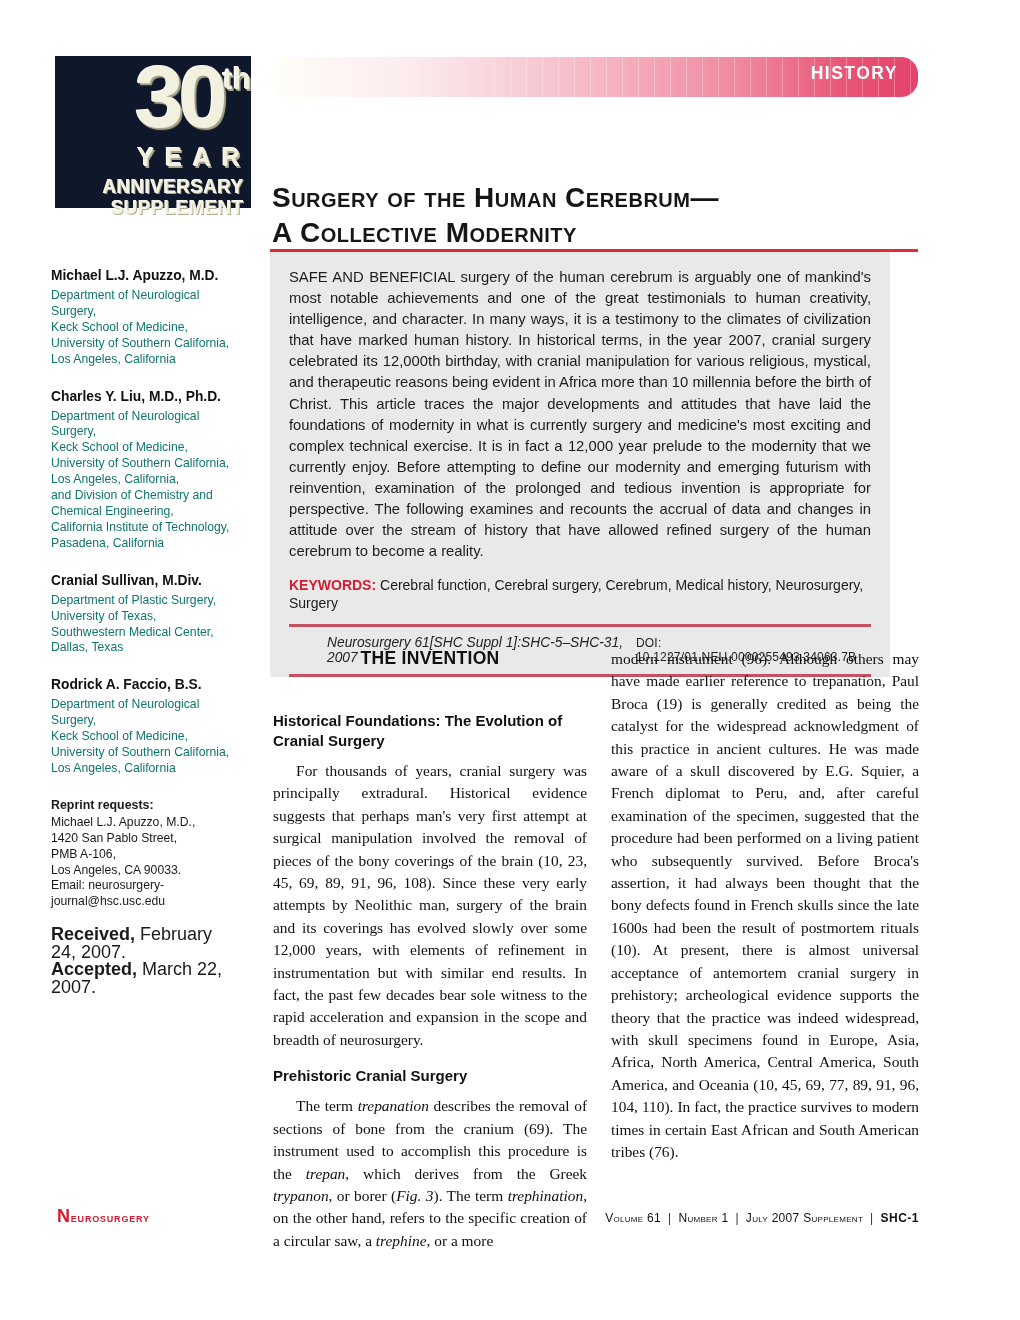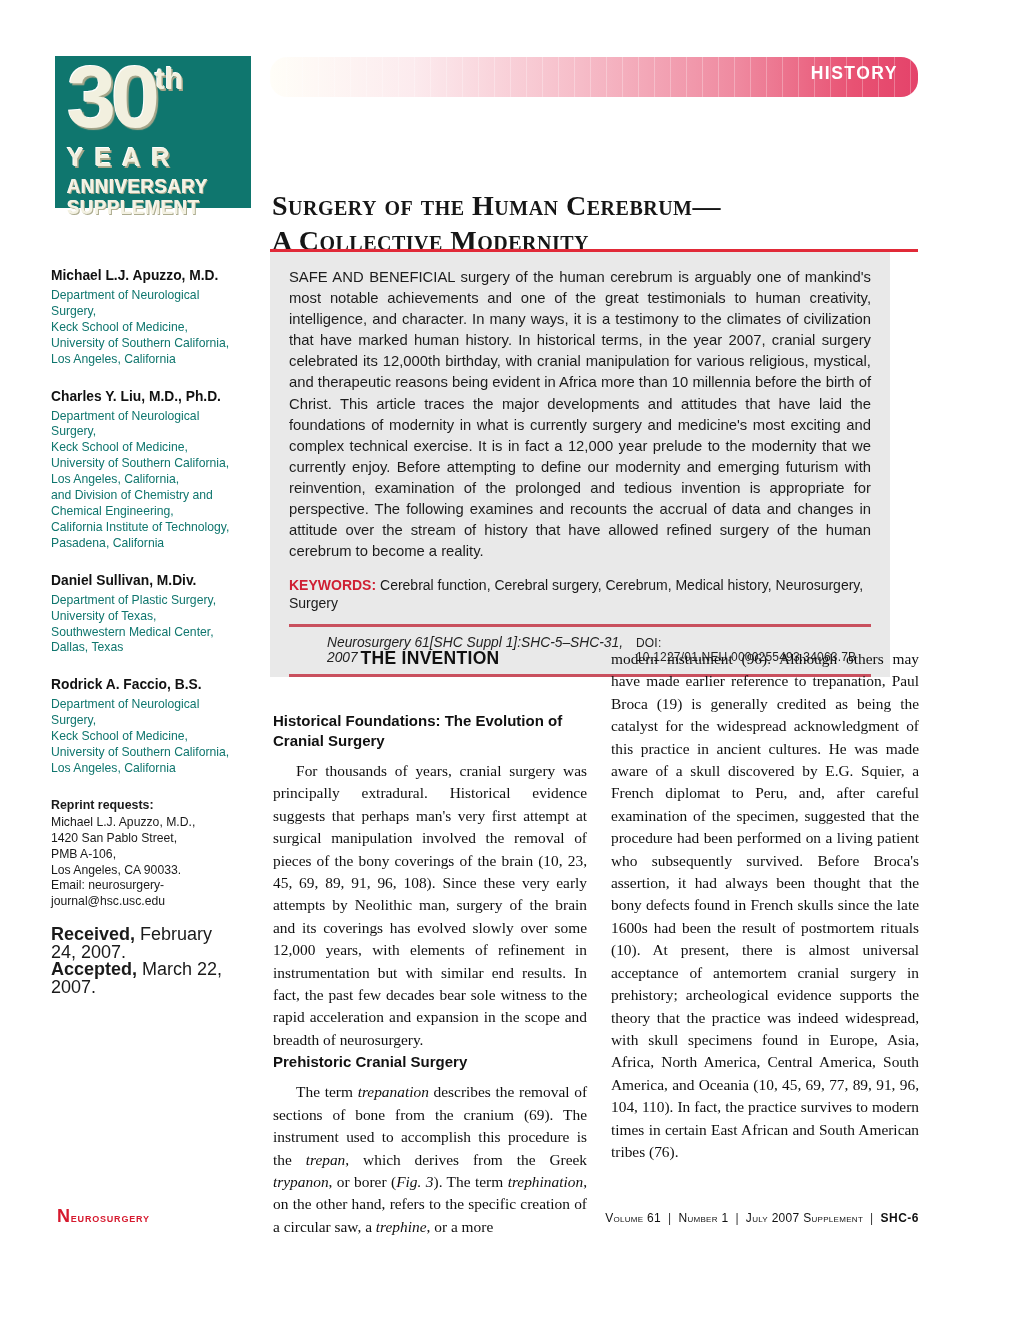--- a/index.html
+++ b/index.html
@@ -6,21 +6,21 @@
   html,body { background:#ffffff; }
   .page {
     position:relative; width:1020px; height:1320px; margin:0 auto;
     background:#ffffff; overflow:hidden;
     font-family:"Liberation Sans", sans-serif; color:#1a1a1a;
   }
 
   
   .logo-box {
     position:absolute; left:55px; top:56px; width:196px; height:152px;
-    background:#0f766e; text-align:left; padding:4px 10px 0 12px;
+    background:#0f172a; text-align:right; padding:4px 0 0 12px;
   }
   .logo-num-row { line-height:0.85; white-space:nowrap; }
   .logo-num {
     font-size:88px; font-weight:bold; letter-spacing:-5px;
     color:#f2f0df; text-shadow:2px 2px 1px #a7a68a, -1px -1px 0 #ffffff;
   }
   .logo-th {
     font-size:30px; font-weight:bold; vertical-align:38px; letter-spacing:0;
     color:#f2f0df; text-shadow:1.5px 1.5px 0 #a7a68a, -1px -1px 0 #ffffff;
   }
@@ -44,23 +44,23 @@
     content:""; position:absolute; inset:0; border-radius:17px;
     background:repeating-linear-gradient(90deg, rgba(255,255,255,0.28) 0 1px, rgba(255,255,255,0) 1px 16px);
   }
   .history-label {
     position:absolute; right:20px; top:6px; color:#ffffff;
     font-weight:bold; font-size:17.5px; letter-spacing:1.5px;
   }
 
   
   .title-block {
-    position:absolute; left:272px; top:188px; width:648px;
+    position:absolute; left:272px; top:180px; width:648px;
     font-variant:small-caps; font-weight:bold; font-size:28px; line-height:35px;
-    letter-spacing:0.5px; color:#161616;font-family:Liberation Serif, serif;
+    letter-spacing:0.5px; color:#161616;
   }
   .rule-top {
     position:absolute; left:270px; top:249px; width:648px; height:3px; background:#e12a38;
   }
 
   
   .abstract-box {
     position:absolute; left:270px; top:252px; width:620px;
     background:#e9e9e9; padding:15px 19px 0 19px;
   }
@@ -89,21 +89,21 @@
   
   .col-left  { position:absolute; left:273px; top:648px; width:314px; }
   .col-right { position:absolute; left:611px; top:648px; width:308px; }
   .section-title {
     text-align:center; font-weight:bold; font-size:17.5px; letter-spacing:0.3px;
     color:#111; margin-bottom:42px;
   }
   .subhead {
     font-weight:bold; font-size:15px; line-height:20px; color:#111; margin-bottom:9px;
   }
-  .subhead.second { margin-top:1px; }
+  .subhead.second { margin-top:15px; }
   .body-p {
     font-family:"Liberation Serif", serif; font-size:15.4px; line-height:22.4px;
     text-align:justify; color:#0f0f0f;
   }
   .body-p.indent { text-indent:1.5em; }
 
   
   .footer {
     position:absolute; left:57px; top:1206px; width:862px;
     display:flex; justify-content:space-between; align-items:baseline;
@@ -160,21 +160,21 @@
   <div class="sidebar">
     <div>
       <div class="author-name">Michael L.J. Apuzzo, M.D.</div>
       <div class="author-affil">Department of Neurological Surgery,<br>Keck School of Medicine,<br>University of Southern California,<br>Los Angeles, California</div>
     </div>
     <div>
       <div class="author-name">Charles Y. Liu, M.D., Ph.D.</div>
       <div class="author-affil">Department of Neurological Surgery,<br>Keck School of Medicine,<br>University of Southern California,<br>Los Angeles, California,<br>and Division of Chemistry and<br>Chemical Engineering,<br>California Institute of Technology,<br>Pasadena, California</div>
     </div>
     <div>
-      <div class="author-name">Daniel Sullivan, M.Div.</div>
+      <div class="author-name">Cranial Sullivan, M.Div.</div>
       <div class="author-affil">Department of Plastic Surgery,<br>University of Texas,<br>Southwestern Medical Center,<br>Dallas, Texas</div>
     </div>
     <div>
       <div class="author-name">Rodrick A. Faccio, B.S.</div>
       <div class="author-affil">Department of Neurological Surgery,<br>Keck School of Medicine,<br>University of Southern California,<br>Los Angeles, California</div>
     </div>
     <div class="reprint-block">
       <div class="reprint-label">Reprint requests:</div>
       <div class="reprint-lines">Michael L.J. Apuzzo, M.D.,<br>1420 San Pablo Street,<br>PMB A-106,<br>Los Angeles, CA 90033.<br>Email: neurosurgery-<br>journal@hsc.usc.edu</div>
     </div>
@@ -192,17 +192,17 @@
     <p class="body-p indent">The term <i>trepanation</i> describes the removal of sections of bone from the cranium (69). The instrument used to accomplish this procedure is the <i>trepan</i>, which derives from the Greek <i>trypanon</i>, or borer (<i>Fig. 3</i>). The term <i>trephination</i>, on the other hand, refers to the specific creation of a circular saw, a <i>trephine</i>, or a more</p>
   </div>
 
   <div class="col-right">
     <p class="body-p">modern instrument (96). Although others may have made earlier reference to trepanation, Paul Broca (19) is generally credited as being the catalyst for the widespread acknowledgment of this practice in ancient cultures. He was made aware of a skull discovered by E.G. Squier, a French diplomat to Peru, and, after careful examination of the specimen, suggested that the procedure had been performed on a living patient who subsequently survived. Before Broca's assertion, it had always been thought that the bony defects found in French skulls since the late 1600s had been the result of postmortem rituals (10). At present, there is almost universal acceptance of antemortem cranial surgery in prehistory; archeological evidence supports the theory that the practice was indeed widespread, with skull specimens found in Europe, Asia, Africa, North America, Central America, South America, and Oceania (10, 45, 69, 77, 89, 91, 96, 104, 110). In fact, the practice survives to modern times in certain East African and South American tribes (76).</p>
   </div>
 
   <div class="footer">
     <span class="journal-logo">Neurosurgery</span>
     <span class="footer-right">
-      <span>Volume 61</span><span class="footer-sep">|</span><span>Number 1</span><span class="footer-sep">|</span><span>July 2007 Supplement</span><span class="footer-sep">|</span><span class="footer-page">SHC-6</span>
+      <span>Volume 61</span><span class="footer-sep">|</span><span>Number 1</span><span class="footer-sep">|</span><span>July 2007 Supplement</span><span class="footer-sep">|</span><span class="footer-page">SHC-1</span>
     </span>
   </div>
 
 </div>
 
 </body></html>

